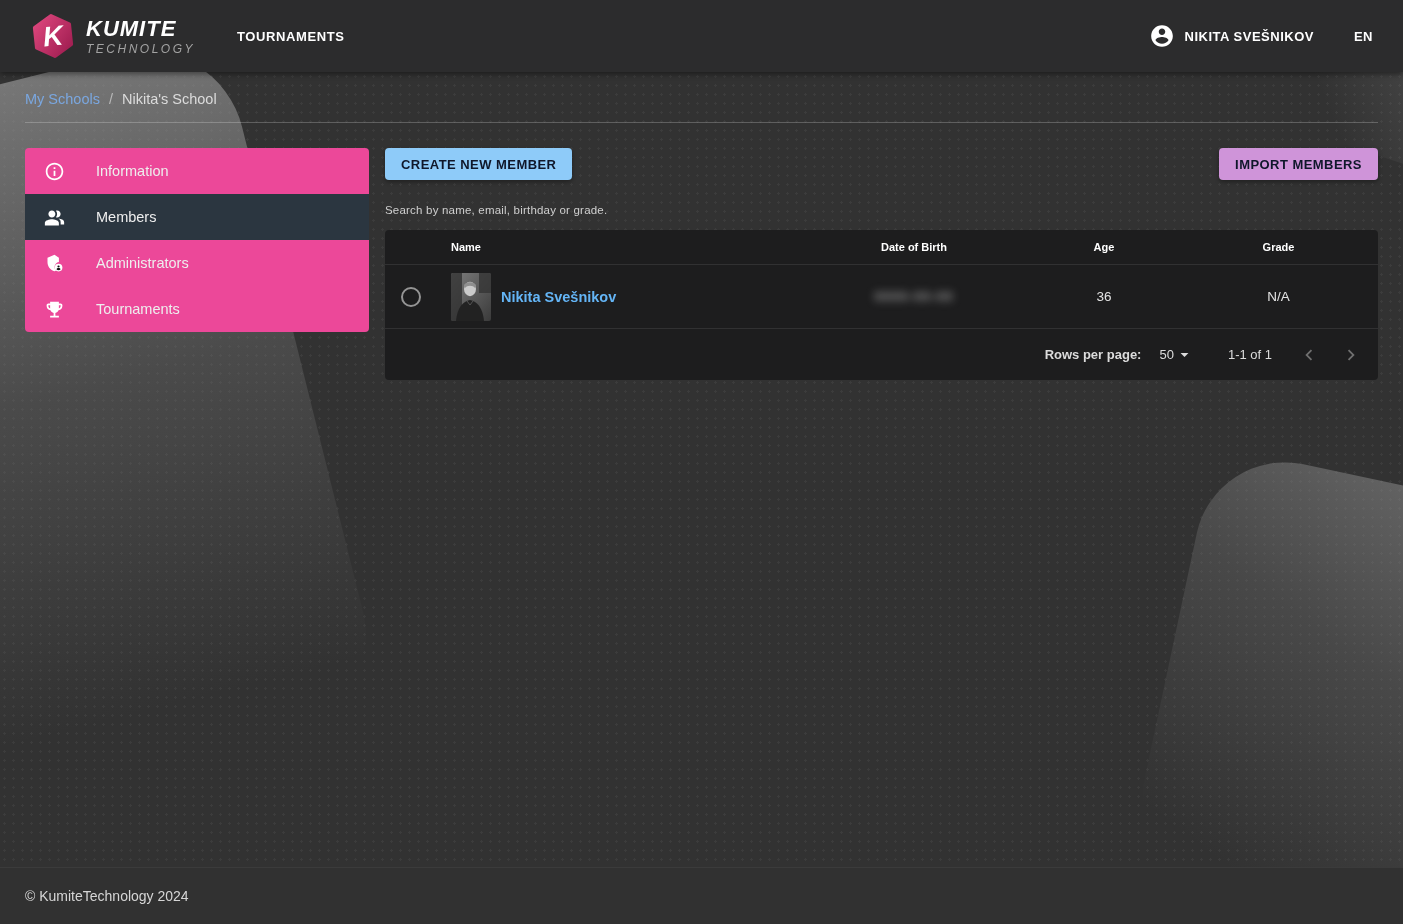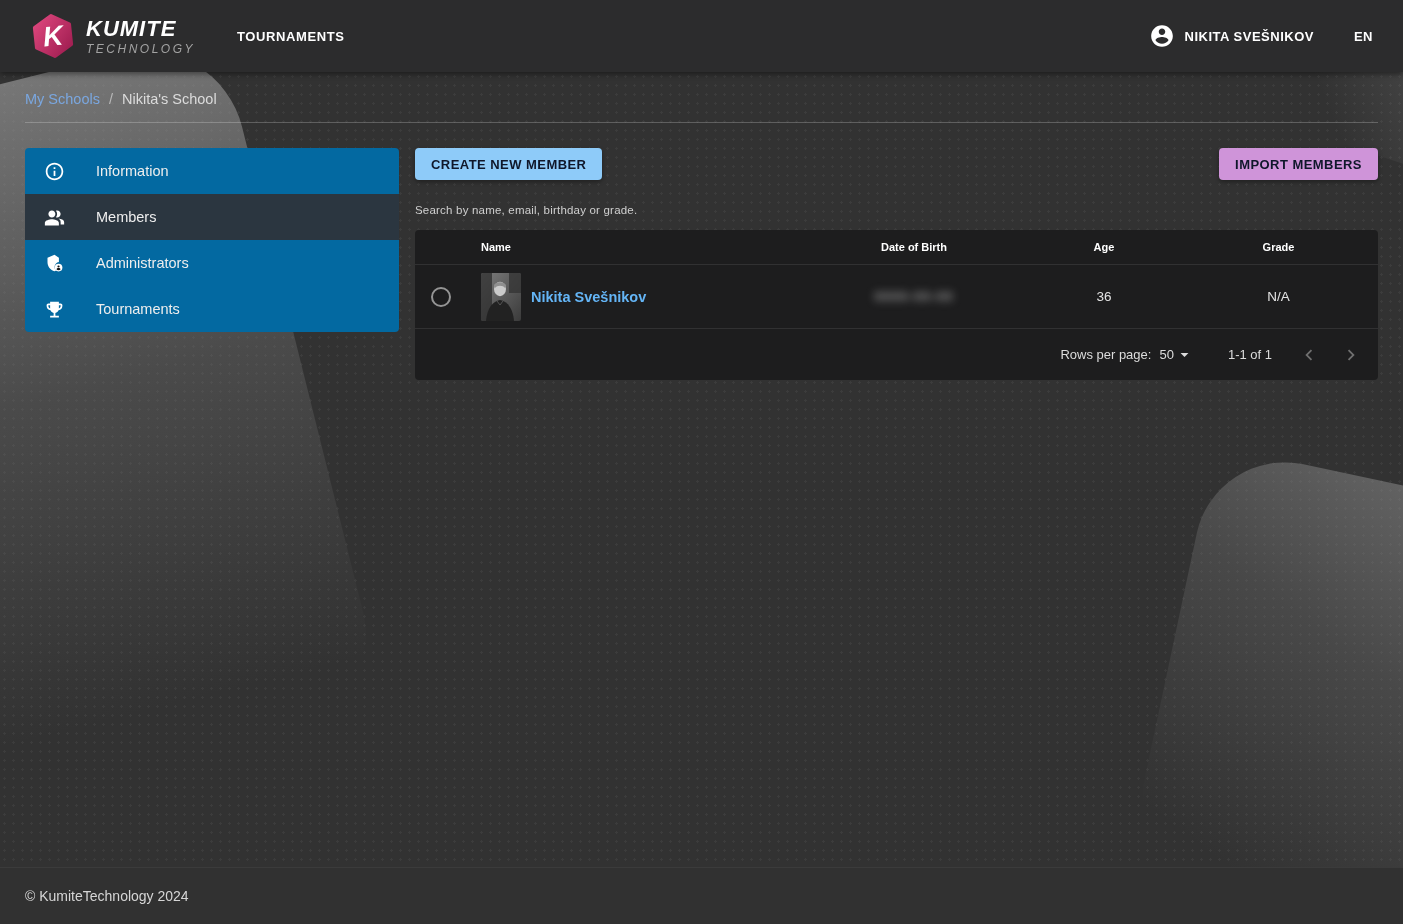--- a/index.html
+++ b/index.html
@@ -53,21 +53,21 @@
   .breadcrumb { display:flex; align-items:center; gap:9px; padding:19px 25px 0; font-size:14.5px; }
   .crumb-link { color:#7aa7e0; cursor:pointer; }
   .crumb-sep { color:#b9b9b9; }
   .crumb-current { color:#dcdcdc; }
   .rule { margin:15px 25px 0; border-bottom:1px solid rgba(255,255,255,0.22); }
 
   
   .content { display:flex; gap:16px; margin:25px 25px 0; align-items:flex-start; }
 
   
-  .sidebar { width:374px; background:#0369a1; border-radius:4px; overflow:hidden; flex-shrink:0; }
+  .sidebar { width:344px; background:#ec4899; border-radius:4px; overflow:hidden; flex-shrink:0; }
   .side-item { height:46px; display:flex; align-items:center; padding-left:19px; cursor:pointer; }
   .side-item.active { background:#2b3640; }
   .side-item svg { width:21px; height:21px; fill:#ffffff; flex-shrink:0; }
   .side-label { margin-left:31px; font-size:14.5px; color:#eeeeee; }
 
   
   .main { flex:1; min-width:0; }
   .toolbar { display:flex; justify-content:space-between; align-items:flex-start; }
   .btn {
     height:32px; padding:0 16px; border:none; border-radius:4px;
@@ -101,21 +101,21 @@
   .col-grade  { width:199px; text-align:center; }
   .radio {
     width:20px; height:20px; border:2px solid #949494; border-radius:50%;
     cursor:pointer; background:transparent;
   }
   .avatar { width:40px; height:48px; border-radius:2px; overflow:hidden; flex-shrink:0; }
   .member-link { margin-left:10px; color:#64b5f6; font-weight:700; font-size:14.5px; cursor:pointer; }
   .dob-blur { filter:blur(4.5px); color:#c9c9c9; letter-spacing:1px; user-select:none; }
 
   .t-foot { height:51px; display:flex; align-items:center; justify-content:flex-end; padding-right:14px; font-size:13px; color:#dcdcdc; }
-  .rpp-label { margin-right:8px; }
+  .rpp-label { margin-right:18px;font-weight:bold; }
   .rpp-select { display:flex; align-items:center; gap:1px; cursor:pointer; }
   .rpp-select svg { width:19px; height:19px; fill:#dcdcdc; }
   .range { margin-left:34px; }
   .pager { display:flex; align-items:center; margin-left:24px; gap:16px; }
   .pager-btn { width:26px; height:26px; display:flex; align-items:center; justify-content:center; background:none; border:none; cursor:default; }
   .pager-btn svg { width:22px; height:22px; fill:#6f6f6f; }
 
   
   footer {
     position:absolute; left:0; right:0; bottom:0; z-index:2; height:57px;

